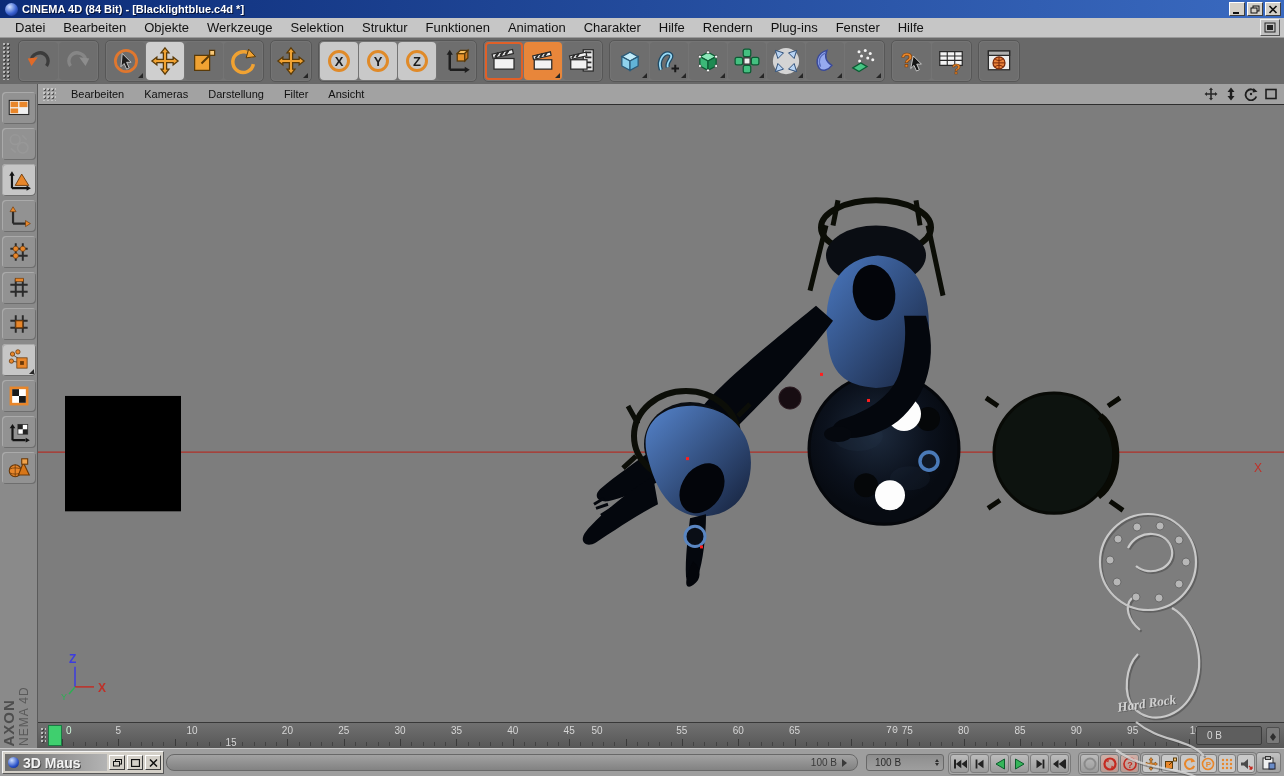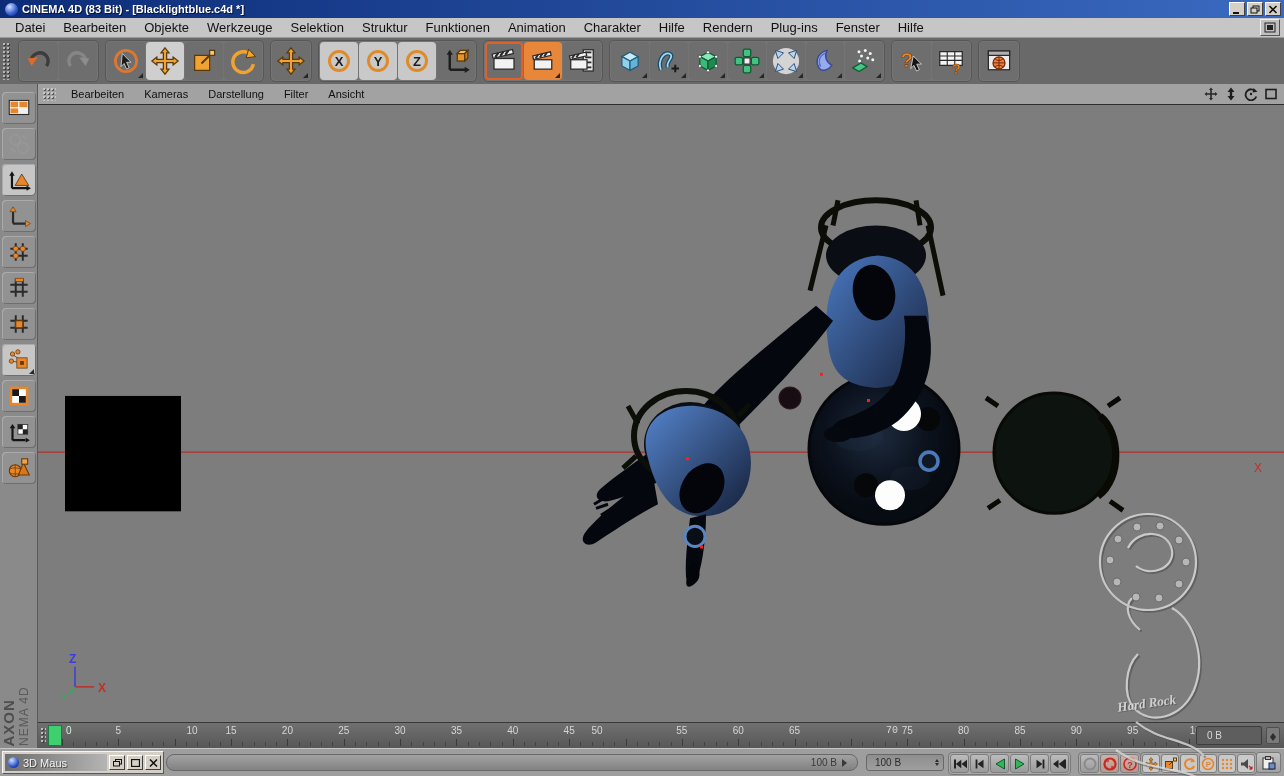--- a/index.html
+++ b/index.html
@@ -89,21 +89,21 @@
   .tl-spin{position:absolute;right:4px;top:4px;bottom:4px;width:14px;display:flex;flex-direction:column;
            align-items:center;justify-content:space-between;background:#7a7a7a;border:1px solid #4e4e4e;border-radius:2px;padding:2px 0;}
   .arr-up{width:0;height:0;border:3px solid transparent;border-bottom:4px solid #2e2e2e;}
   .arr-dn{width:0;height:0;border:3px solid transparent;border-top:4px solid #2e2e2e;}
 
   
   .bottombar{height:28px;background:#9e9e9e;position:relative;border-top:1px solid #c6c6c6;}
   .mini-window{position:absolute;left:2px;top:2px;width:162px;height:23px;background:#d4d0c8;
                border:1px solid;border-color:#f4f4f4 #585858 #585858 #f4f4f4;display:flex;align-items:center;padding:2px;}
   .mini-title{flex:1;height:17px;background:linear-gradient(90deg,#6e6e6e,#b4b4b4);display:flex;align-items:center;
-              gap:4px;padding-left:3px;color:#f2f2f2;font-weight:normal;font-size:11px;text-shadow:1px 1px 0 #4a4a4a;}
+              gap:4px;padding-left:3px;color:#f2f2f2;font-weight:bold;font-size:14px;text-shadow:1px 1px 0 #4a4a4a;}
   .mini-icon{width:11px;height:11px;border-radius:50%;flex:none;
              background:radial-gradient(circle at 35% 30%,#cfe0ff,#2a52c8 60%,#0a1a6a);}
   .mini-btn{width:16px;height:15px;background:#d4d0c8;border:1px solid;border-color:#ffffff #404040 #404040 #ffffff;
             margin-left:2px;display:flex;align-items:center;justify-content:center;padding:0;flex:none;}
   .powerslider{position:absolute;left:166px;top:5px;width:692px;height:17px;border-radius:8px;
                background:linear-gradient(#a2a2a2,#828282);border:1px solid #686868;display:flex;align-items:center;
                justify-content:flex-end;padding-right:10px;font-size:10px;color:#3a3a3a;gap:5px;}
   .ps-arrow{width:0;height:0;border-left:5px solid #3a3a3a;border-top:4px solid transparent;border-bottom:4px solid transparent;}
   .frame-field{position:absolute;left:866px;top:5px;width:78px;height:17px;border-radius:3px;
                background:linear-gradient(#8e8e8e,#9e9e9e);border:1px solid #686868;font-size:10px;color:#2c2c2c;
@@ -122,21 +122,21 @@
 
   .watermark{position:absolute;left:1080px;top:470px;width:170px;height:306px;z-index:40;pointer-events:none;}
 </style>
 </head>
 <body>
 
 <div class="app">
 
   <div class="titlebar">
     <span class="app-icon"></span>
-    <span class="title-text">CINEMA 4D (83 Bit) - [Blacklightblue.c4d *]</span>
+    <span class="title-text">CINEMA 4D (84 Bit) - [Blacklightblue.c4d *]</span>
     <span class="win-btns">
       <button class="win-btn">
           <svg width="10" height="9">
             <path d="M1 8 H7" stroke="#111" stroke-width="2"></path>
           </svg>
         </button>
       <button class="win-btn">
           <svg width="10" height="9">
             <rect x="3" y="1" width="6" height="5" fill="none" stroke="#111"></rect>
             <rect x="1" y="3" width="6" height="5" fill="#d4d0c8" stroke="#111"></rect>
@@ -699,21 +699,21 @@
             <div class="tick" style="left: 1074.38px;"></div>
             <div class="tick major" style="left: 1085.65px;"></div>
             <div class="tick" style="left: 1096.92px;"></div>
             <div class="tick" style="left: 1108.19px;"></div>
             <div class="tick" style="left: 1119.46px;"></div>
             <div class="tick" style="left: 1130.73px;"></div>
             <div class="tick major" style="left: 1142px;"></div>
             <span class="tick-label current" style="left: 19px;">0</span>
             <span class="tick-label" style="left: 71.35px;">5</span>
             <span class="tick-label" style="left: 145px;">10</span>
-            <span class="tick-label" style="left: 184.05px;">15</span>
+            <span class="tick-label" style="left: 184.05px; margin-top: 12px;">15</span>
             <span class="tick-label" style="left: 240.4px;">20</span>
             <span class="tick-label" style="left: 296.75px;">25</span>
             <span class="tick-label" style="left: 353.1px;">30</span>
             <span class="tick-label" style="left: 409.45px;">35</span>
             <span class="tick-label" style="left: 465.8px;">40</span>
             <span class="tick-label" style="left: 522.15px;">45</span>
             <span class="tick-label" style="left: 550px;">50</span>
             <span class="tick-label" style="left: 634.85px;">55</span>
             <span class="tick-label" style="left: 691.2px;">60</span>
             <span class="tick-label" style="left: 747.55px;">65</span>

